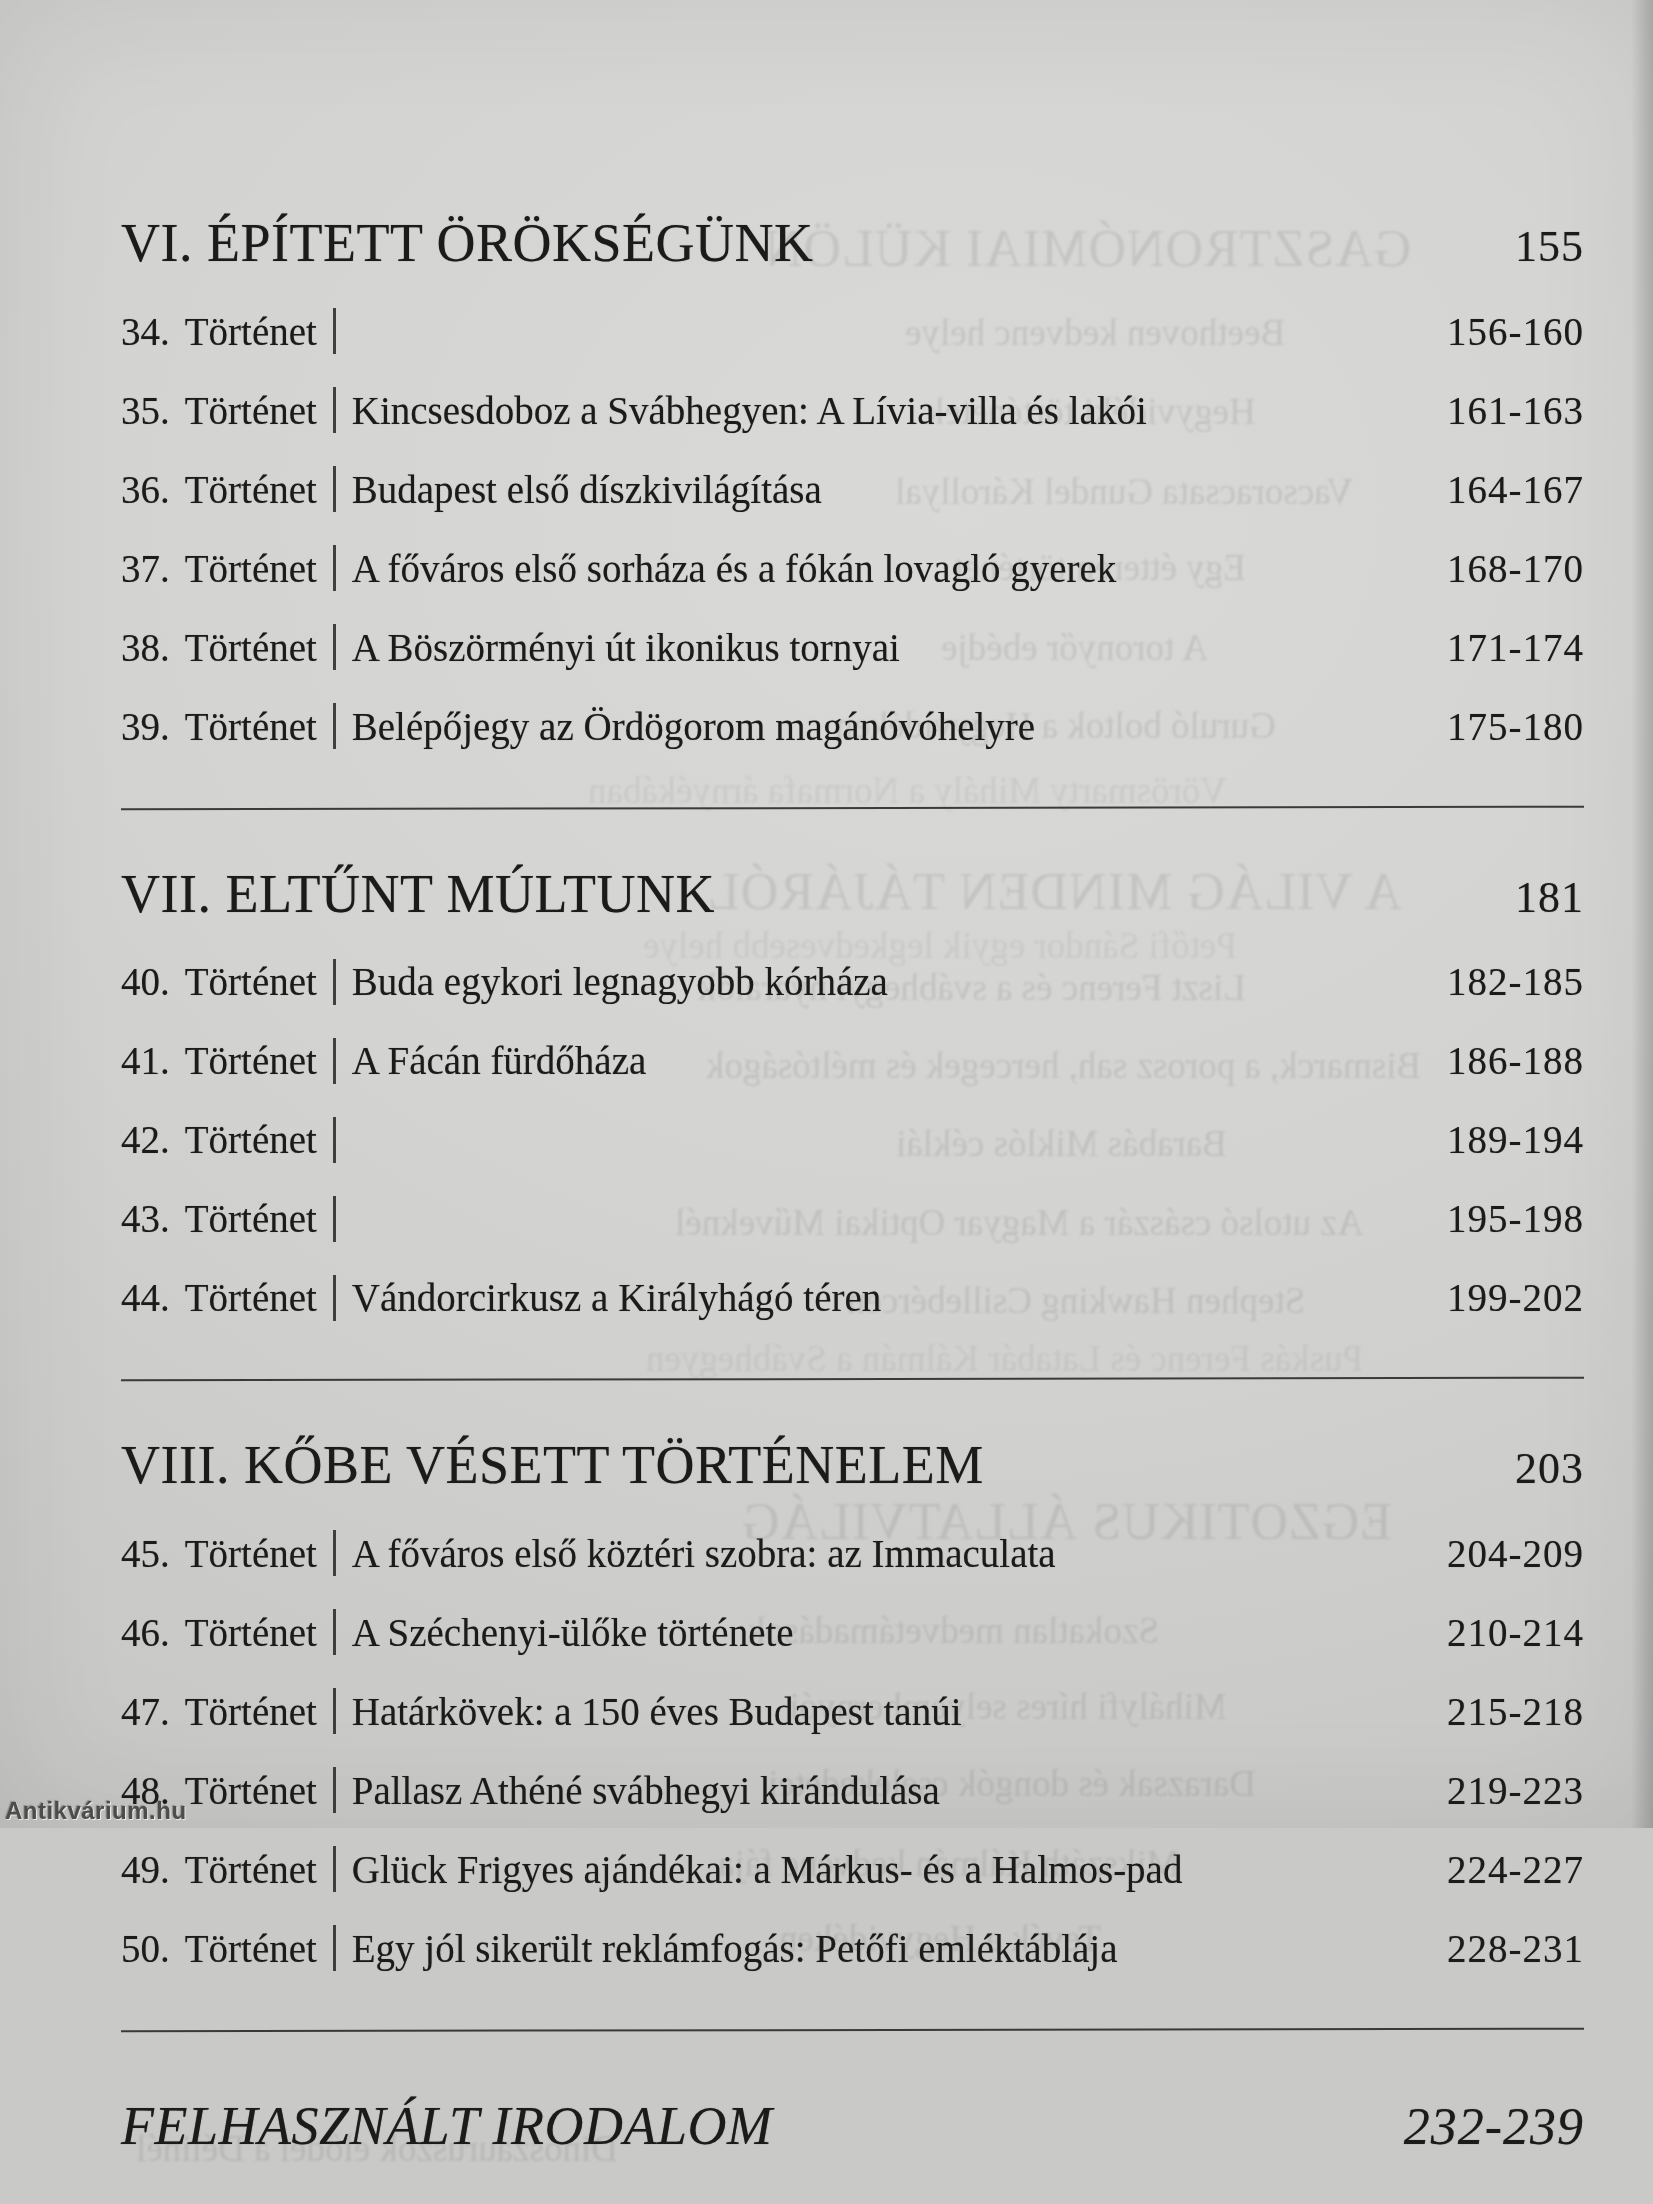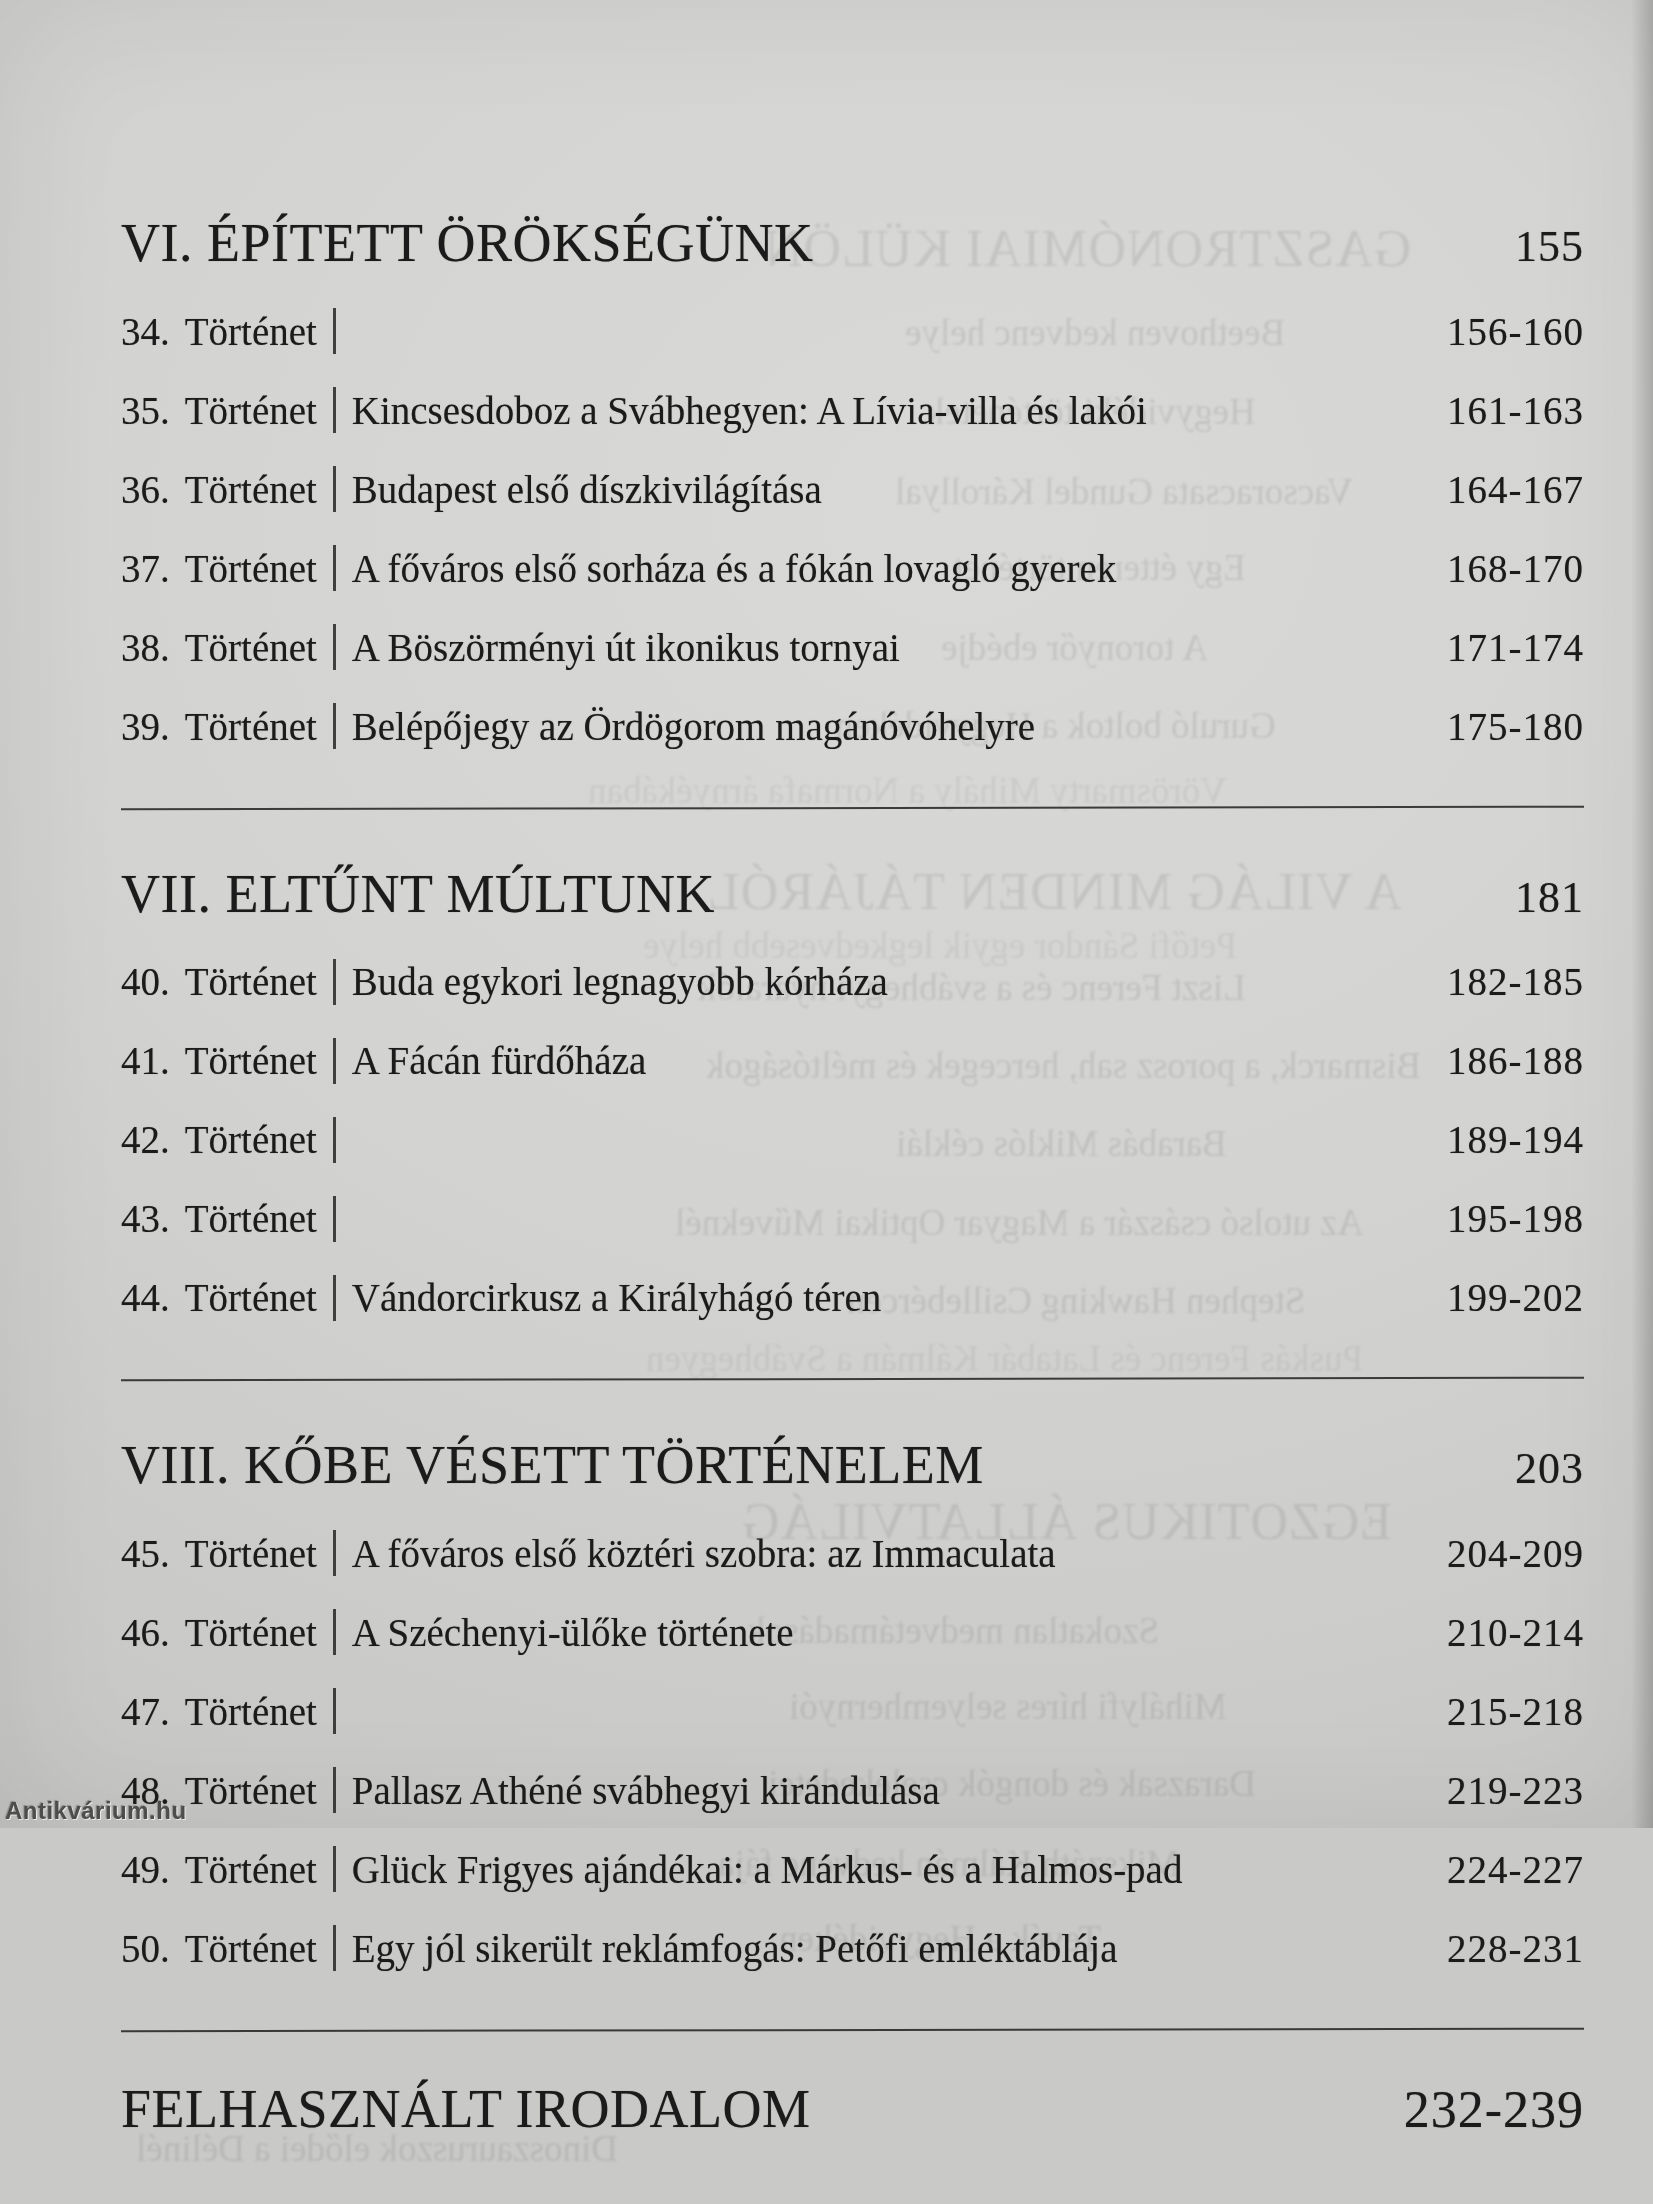--- a/index.html
+++ b/index.html
@@ -39,23 +39,23 @@
   .item-bar{
     width:2.9px;height:46px;background:#262626;
     margin:0 15.5px 0 16.5px;flex:0 0 auto;opacity:0.85;
   }
   .item-pages{margin-left:auto;font-size:39px;letter-spacing:1px;}
   hr.rule{
     border:none;border-top:2.9px solid #202020;opacity:0.85;
     margin:41px 0 0 0;width:100%;transform:rotate(-0.1deg);
   }
   .bib-row{
-    display:flex;align-items:baseline;margin-top:47px;
+    display:flex;align-items:baseline;margin-top:64px;
     font-size:54px;line-height:1.15;letter-spacing:0.5px;
-    text-shadow:0 0 1px rgba(0,0,0,0.45);white-space:nowrap;
+    text-shadow:0 0 1px rgba(0,0,0,0.45);white-space:nowrap;font-style:italic;
   }
   .bib-pages{margin-left:auto;font-size:52px;letter-spacing:1px;}
   
   .ghost{
     position:absolute;transform:scaleX(-1);
     font-size:37px;color:#5f5f5d;opacity:0.16;
     filter:blur(1.3px);white-space:nowrap;pointer-events:none;
   }
   .ghost.lg{font-size:52px;opacity:0.15;letter-spacing:1px;}
   .ghost.faint{opacity:0.10;}
@@ -220,20 +220,21 @@
     <span>Történet</span>
     <span class="item-bar"></span>
     <span>A Széchenyi-ülőke története</span>
     <span class="item-pages">210-214</span>
   </div>
 
   <div class="item">
     <span class="item-number">47.</span>
     <span>Történet</span>
     <span class="item-bar"></span>
+    <span>Határkövek: a 150 éves Budapest tanúi</span>
     <span class="item-pages">215-218</span>
   </div>
 
   <div class="item">
     <span class="item-number">48.</span>
     <span>Történet</span>
     <span class="item-bar"></span>
     <span>Pallasz Athéné svábhegyi kirándulása</span>
     <span class="item-pages">219-223</span>
   </div>

